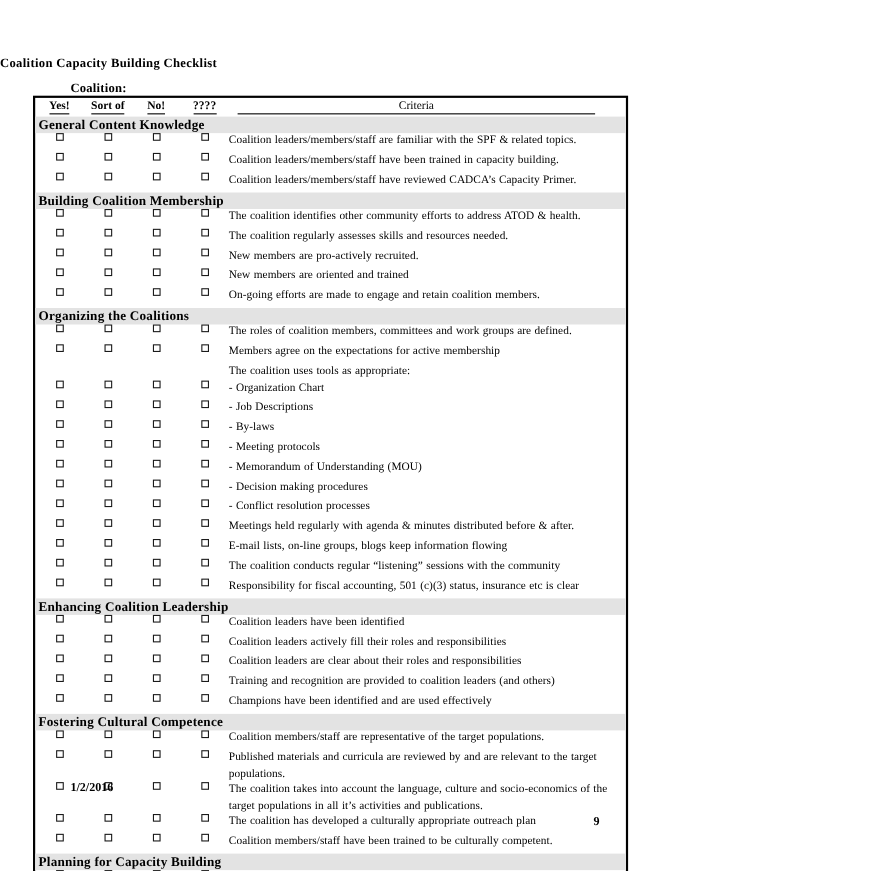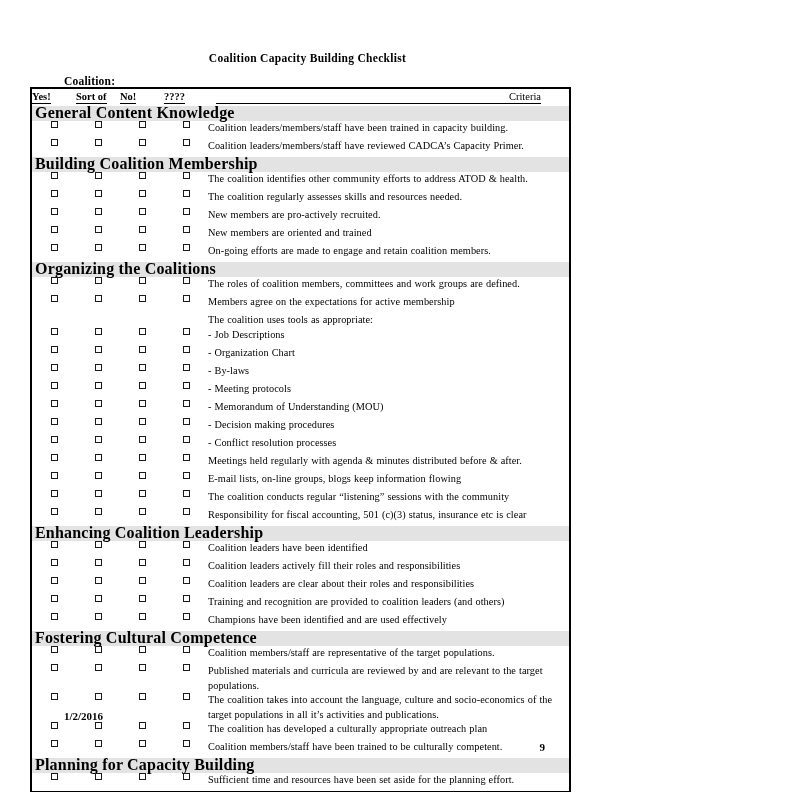--- a/index.html
+++ b/index.html
@@ -24,21 +24,21 @@
     width: 792px;
     height: 792px;
   }
 
   
   .doc-title {
     position: absolute;
     left: 0;
     top: 52px;
     width: 615px;
-    text-align: center;
+    text-align: left;
     font-size: 11.5px;
     font-weight: bold;
     letter-spacing: .3px;
   }
 
   .coalition-label {
     position: absolute;
     left: 64px;
     top: 75px;
     font-size: 11.5px;
@@ -75,49 +75,49 @@
   col.c-qq     { width: 44px; }
   col.c-crit   { width: 361px; }
 
   
   tr.head-row td {
     height: 15px;
     padding-top: 1px;
     padding-bottom: 1px;
   }
   .head-cell {
-    text-align: left;
+    text-align: center;
     font-size: 10.5px;
     font-weight: bold;
     line-height: 13px;
   }
   .head-cell span.u {
     border-bottom: 1.6px solid #000;
     padding-bottom: 0px;
     display: inline-block;
   }
   .head-crit {
     position: relative;
     font-size: 10.5px;
     line-height: 13px;
     text-align: center;
     padding-left: 8px !important;
     padding-right: 28px !important;
   }
   .head-crit .crit-inner {
     display: block;
     border-bottom: 1.8px solid #000;
-    text-align: right;
+    text-align: center;
   }
 
   
   tr.section-row td {
     background: #e3e3e3;
     font-weight: bold;
-    font-size: 16px;
+    font-size: 12px;
     line-height: 14px;
     height: 15px;
     padding-left: 3px;
     letter-spacing: .2px;
   }
 
   
   tr.item-row td {
     height: 15px;
   }
@@ -196,20 +196,27 @@
             </td>
           </tr>
           <tr class="section-row">
             <td colspan="5">General Content Knowledge</td>
           </tr>
           <tr class="item-row">
             <td class="cb-cell"><span class="checkbox"></span></td>
             <td class="cb-cell"><span class="checkbox"></span></td>
             <td class="cb-cell"><span class="checkbox"></span></td>
             <td class="cb-cell"><span class="checkbox"></span></td>
+            <td class="crit-cell">Coalition leaders/members/staff are familiar with the SPF &amp; related topics.</td>
+          </tr>
+          <tr class="item-row">
+            <td class="cb-cell"><span class="checkbox"></span></td>
+            <td class="cb-cell"><span class="checkbox"></span></td>
+            <td class="cb-cell"><span class="checkbox"></span></td>
+            <td class="cb-cell"><span class="checkbox"></span></td>
             <td class="crit-cell">Coalition leaders/members/staff have been trained in capacity building.</td>
           </tr>
           <tr class="item-row">
             <td class="cb-cell"><span class="checkbox"></span></td>
             <td class="cb-cell"><span class="checkbox"></span></td>
             <td class="cb-cell"><span class="checkbox"></span></td>
             <td class="cb-cell"><span class="checkbox"></span></td>
             <td class="crit-cell">Coalition leaders/members/staff have reviewed CADCA’s Capacity Primer.</td>
           </tr>
           <tr class="section-row">
@@ -272,28 +279,28 @@
             <td class="cb-cell"></td>
             <td class="cb-cell"></td>
             <td class="cb-cell"></td>
             <td class="crit-cell no-box">The coalition uses tools as appropriate:</td>
           </tr>
           <tr class="item-row">
             <td class="cb-cell"><span class="checkbox"></span></td>
             <td class="cb-cell"><span class="checkbox"></span></td>
             <td class="cb-cell"><span class="checkbox"></span></td>
             <td class="cb-cell"><span class="checkbox"></span></td>
+            <td class="crit-cell">- Organization Chart</td>
+          </tr>
+          <tr class="item-row">
+            <td class="cb-cell"><span class="checkbox"></span></td>
+            <td class="cb-cell"><span class="checkbox"></span></td>
+            <td class="cb-cell"><span class="checkbox"></span></td>
+            <td class="cb-cell"><span class="checkbox"></span></td>
             <td class="crit-cell">- Job Descriptions</td>
-          </tr>
-          <tr class="item-row">
-            <td class="cb-cell"><span class="checkbox"></span></td>
-            <td class="cb-cell"><span class="checkbox"></span></td>
-            <td class="cb-cell"><span class="checkbox"></span></td>
-            <td class="cb-cell"><span class="checkbox"></span></td>
-            <td class="crit-cell">- Organization Chart</td>
           </tr>
           <tr class="item-row">
             <td class="cb-cell"><span class="checkbox"></span></td>
             <td class="cb-cell"><span class="checkbox"></span></td>
             <td class="cb-cell"><span class="checkbox"></span></td>
             <td class="cb-cell"><span class="checkbox"></span></td>
             <td class="crit-cell">- By-laws</td>
           </tr>
           <tr class="item-row">
             <td class="cb-cell"><span class="checkbox"></span></td>

